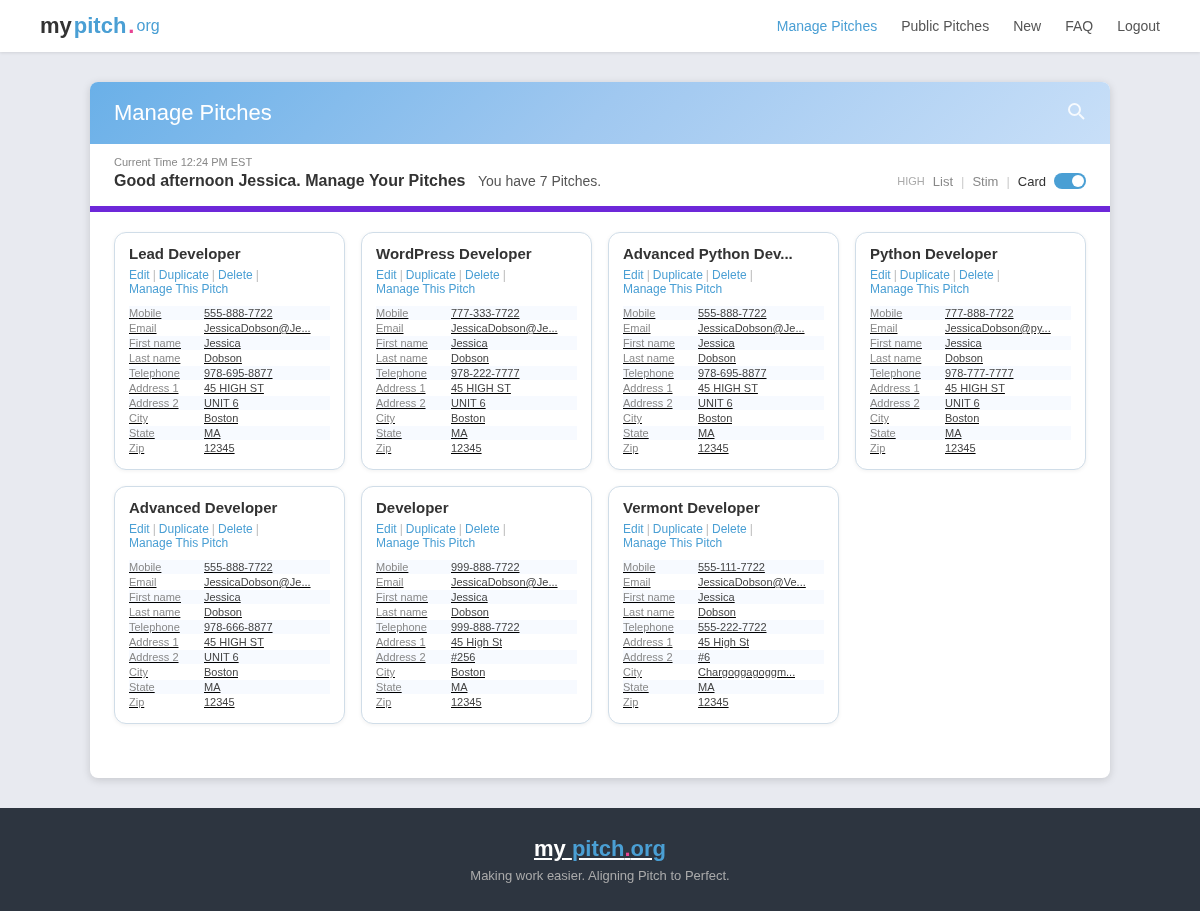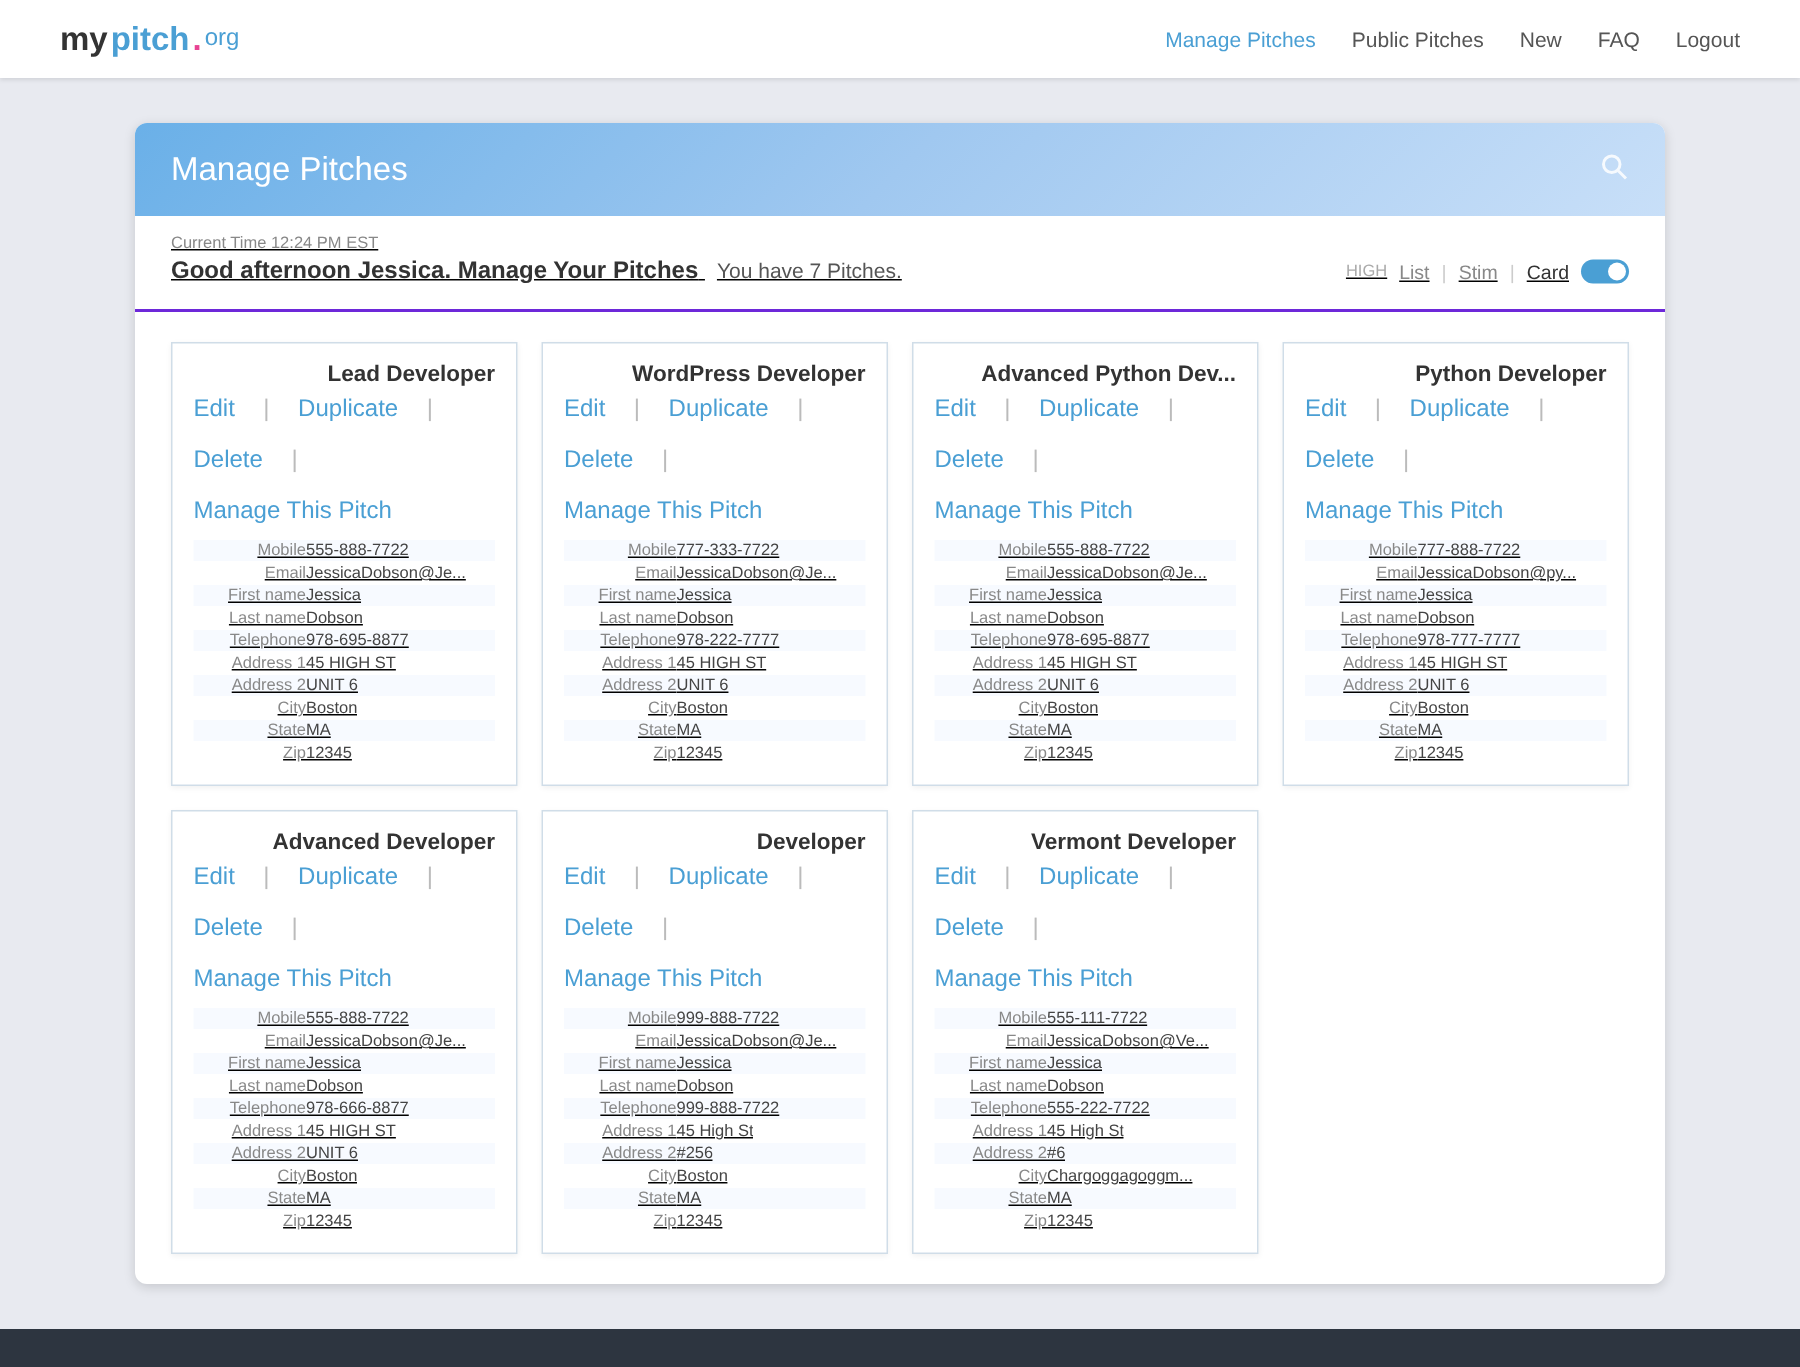--- a/index.html
+++ b/index.html
@@ -40,22 +40,21 @@
     }
     .header-title { color: #fff; font-size: 22px; font-weight: 400; }
     .search-icon-btn {
       background: none; border: none; cursor: pointer;
       color: rgba(255,255,255,0.8); font-size: 18px;
     }
 
     
     .subheader {
       padding: 12px 24px 16px;
-      border-bottom: 2px solid #6d28d9;
-      text-decoration: underline;
+      border-bottom: 6px solid #6d28d9;
     }
     .current-time { font-size: 11px; color: #888; margin-bottom: 4px; }
     .greeting-row { display: flex; align-items: center; justify-content: space-between; }
     .greeting { font-size: 16px; font-weight: 700; color: #333; text-align: right; }
     .pitch-count { font-size: 14px; color: #555; margin-left: 8px; font-weight: 400; margin-top: 48px; }
     .view-toggle { display: flex; align-items: center; gap: 8px; font-size: 13px; color: #888; }
     .view-toggle span { cursor: pointer; }
     .toggle-divider { color: #ccc; }
     .toggle-active { color: #333; }
     .toggle-switch {
@@ -66,28 +65,27 @@
       content: ''; position: absolute; right: 2px; top: 2px;
       width: 12px; height: 12px; background: #fff; border-radius: 50%;
     }
 
     
     .cards-section { padding: 20px 24px; }
 
     
     .pitch-card {
       border: 1px solid #d0dde8;
-      border-radius: 0;
+      border-radius: 12px;
       padding: 12px 14px 14px;
       background: #fff;
       box-shadow: 0 1px 4px rgba(0,0,0,0.06);
-      text-align: right;
     }
     .card-title { font-size: 15px; font-weight: 700; color: #333; margin-bottom: 6px; }
-    .card-actions { font-size: 16px; margin-bottom: 10px; display: flex; gap: 16px; flex-wrap: wrap; }
+    .card-actions { font-size: 12px; margin-bottom: 10px; display: flex; gap: 0; flex-wrap: wrap; }
     .card-actions a { color: #4a9fd4; text-decoration: none; cursor: pointer; }
     .card-actions .sep { color: #bbb; margin: 0 3px; }
     .card-fields { display: flex; flex-direction: column; gap: 1px; text-decoration: underline; }
     .field-row { display: flex; align-items: flex-start; font-size: 11px; padding: 1px 0; }
     .field-label { color: #888; width: 75px; flex-shrink: 0; }
     .field-value { color: #444; overflow: hidden; text-overflow: ellipsis; white-space: nowrap; max-width: 120px; }
 
     
     .field-row:nth-child(odd) { background: rgba(230,240,255,0.3); }
 

